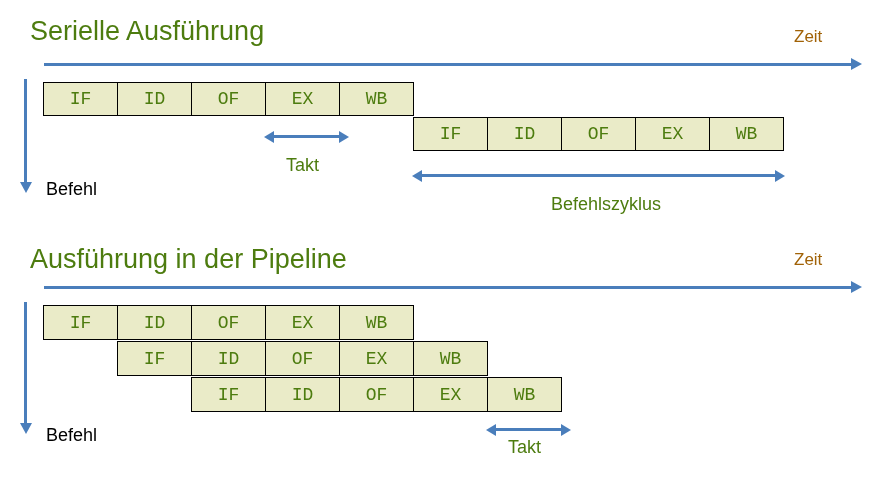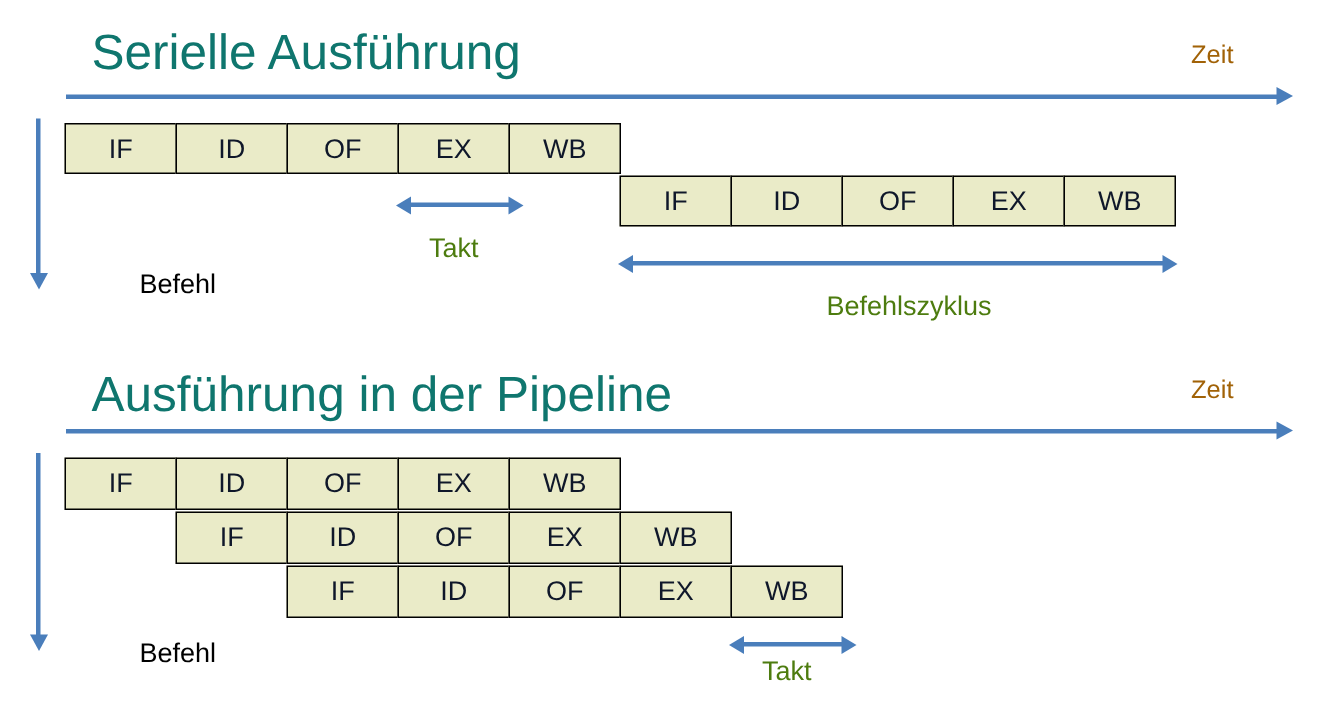--- a/index.html
+++ b/index.html
@@ -4,22 +4,22 @@
 <style>
   html,body{margin:0;padding:0;}
   body{
     width:887px;height:483px;background:#ffffff;
     font-family:"Liberation Sans", sans-serif;
     overflow:hidden;position:relative;
   }
 
   
   .title{
-    position:absolute;font-size:33px;color:#0f766e;
-    white-space:nowrap;letter-spacing:0px;margin-left:31px;
+    position:absolute;font-size:27px;color:#4d7c0f;
+    white-space:nowrap;letter-spacing:0px;
   }
 
   
   .axis-line{
     position:absolute;height:3px;background:#4A7EBB;
   }
   .axis-head{
     position:absolute;width:0;height:0;
     border-top:6px solid transparent;
     border-bottom:6px solid transparent;
@@ -30,30 +30,30 @@
   }
 
   
   .vline{position:absolute;width:3px;background:#4A7EBB;}
   .vhead{
     position:absolute;width:0;height:0;
     border-left:6px solid transparent;
     border-right:6px solid transparent;
     border-top:11px solid #4A7EBB;
   }
-  .vlabel{position:absolute;font-size:18px;color:#000;white-space:nowrap;margin-left:47px;}
+  .vlabel{position:absolute;font-size:18px;color:#000;white-space:nowrap;}
 
   
   .box{
     position:absolute;
     background:#EAEBC8;
     border:1.6px solid #000000;
     box-sizing:border-box;
     display:flex;align-items:center;justify-content:center;
-    font-size:18px;color:#0f172a;
+    font-size:18px;color:#4d7c0f;font-family:Liberation Mono, monospace;
   }
 
   
   .dbl{position:absolute;height:3px;background:#4A7EBB;}
   .dbl-l{
     position:absolute;width:0;height:0;
     border-top:6px solid transparent;
     border-bottom:6px solid transparent;
     border-right:10px solid #4A7EBB;
   }

